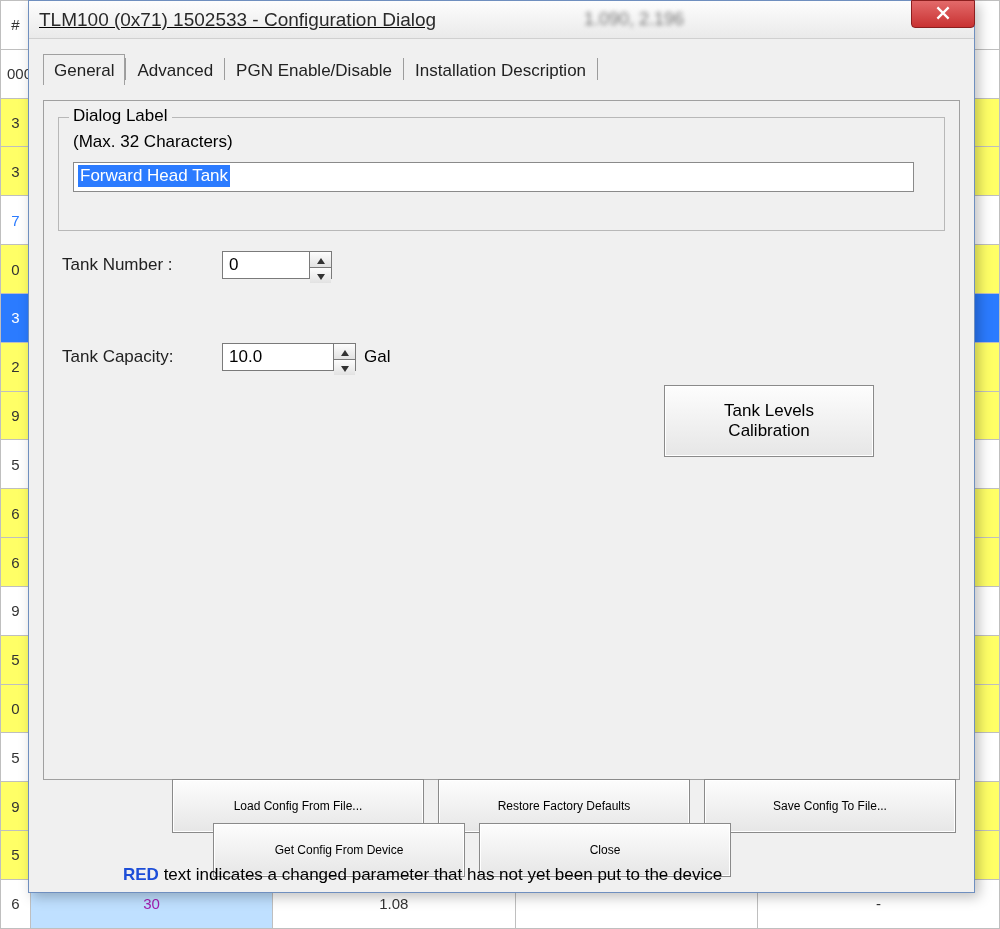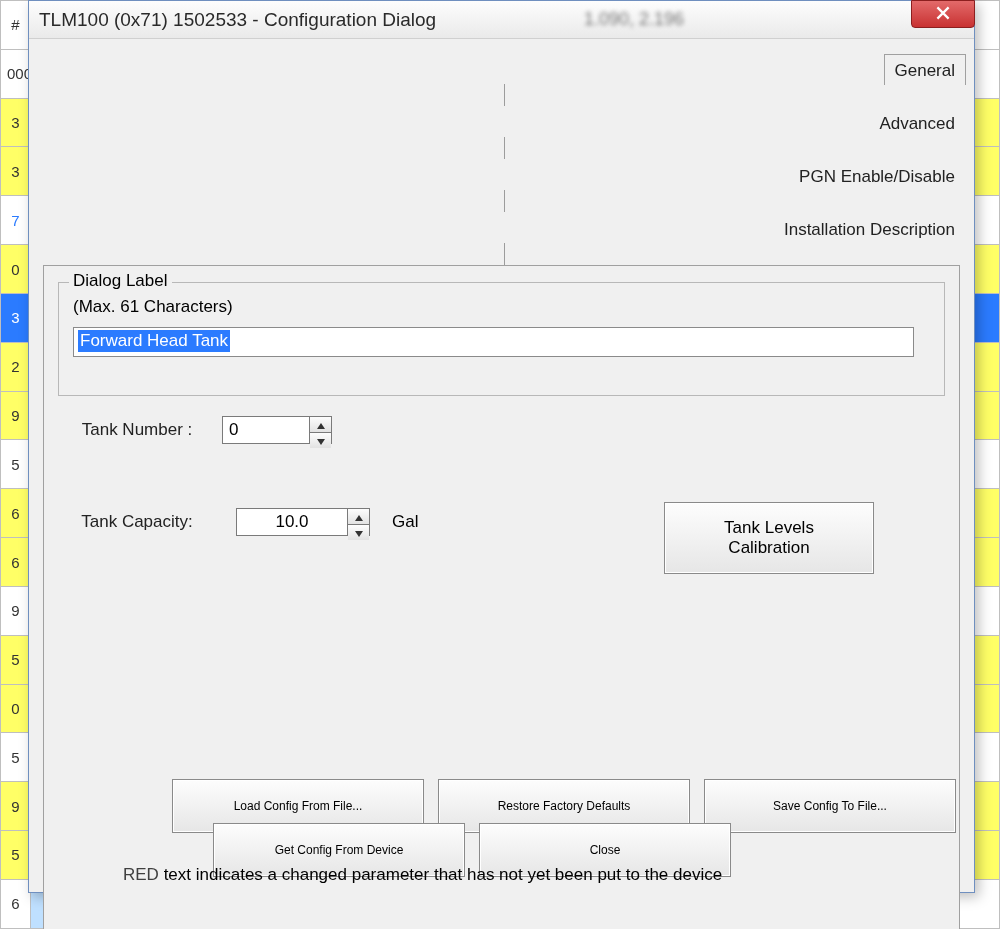--- a/index.html
+++ b/index.html
@@ -13,75 +13,75 @@
   .bg td.rowhead { width: 30px; background: #f0f0f0; }
   .bg tr.yellow td { background: #ffff66; }
   .bg tr.blue td { background: #2b7bff; color: #fff; }
   .bg tr.white td { background: #fff; }
   .bg td.colsel { background: #bfe0ff !important; color: #a21caf; text-align: center; }
 
   
   .window { position: absolute; left: 28px; top: 0; width: 947px; height: 893px;
             background: #f0f0f0; border: 1px solid #6f8fbf; box-shadow: 4px 4px 12px rgba(0,0,0,0.25);}
   .titlebar { position: relative; height: 38px; background: linear-gradient(#fdfdfd,#eaeaea);
-              border-bottom: 1px solid #d0d0d0; display: flex; align-items: center; padding: 0 10px;}
+              border-bottom: 1px solid #d0d0d0; display: flex; align-items: center; padding: 0 10px; text-decoration: underline;}
   .titlebar .title { color: #2a2a2a; font-size: 19px; }
   .titlebar .blurtxt { position: absolute; left: 555px; top: 8px; color: #777; filter: blur(2px); font-size: 18px; user-select: none; }
   .closebtn { position: absolute; right: -1px; top: -1px; width: 64px; height: 28px;
               background: linear-gradient(#e36a6a,#c83232); border: 1px solid #8c1f1f;
               border-radius: 0 0 4px 4px; display:flex; align-items:center; justify-content:center; cursor: pointer;}
   .closebtn svg { width: 14px; height: 14px; }
 
   .client { position: absolute; left: 8px; top: 44px; right: 8px; bottom: 8px; background: #f0f0f0; }
 
   
-  .tabs { display: flex; align-items: flex-end; margin: 8px 0 0 6px; flex-direction: column; }
+  .tabs { display: flex; align-items: flex-start; margin: 8px 0 16px 6px; }
   .tab { padding: 6px 10px 4px 10px; font-size: 17px; color: #222; cursor: pointer;
          border: 1px solid transparent; border-bottom: none; position: relative; top: 1px; }
   .tab.active { background: #f0f0f0; border-color: #a0a0a0; }
   .tabsep { width: 0; border-left: 1px solid #9c9c9c; height: 22px; align-self: center; }
   .tabpage { border: 1px solid #a0a0a0; margin: 0 6px; height: 680px; position: relative; background: #f0f0f0;}
 
   
   .group { position: absolute; left: 14px; top: 16px; right: 14px; height: 114px;
            border: 1px solid #b8b8b8; }
   .group .legend { position: absolute; top: -12px; left: 10px; padding: 0 4px; background: #f0f0f0; font-size: 17px;}
   .group .hint { position: absolute; top: 14px; left: 14px; font-size: 17px; }
   .group .txtwrap { position: absolute; left: 14px; right: 30px; top: 44px; height: 30px;
                     border: 1px solid #8a8a8a; background: #fff; padding: 2px 4px; }
   .group .txtsel { display: inline-block; background: #2b7bff; color: #fff; padding: 1px 2px; font-size: 17px;}
 
   
   .row { position: absolute; left: 18px; display: flex; align-items: center; }
-  .row .lbl { width: 150px; text-align: center; margin-right: 10px; font-size: 17px; color: #222;}
+  .row .lbl { width: 150px; text-align: left; margin-right: 10px; font-size: 17px; color: #222;}
   .spin, .combo { display: flex; align-items: stretch; border: 1px solid #7a7a7a; background: #fff; height: 28px;}
   .spin input, .combo span.val { border: none; outline: none; font-size: 17px; padding: 2px 6px; width: 86px; background:#fff;}
   .combo span.val { width: 124px; display: inline-flex; align-items: center; }
   .spinbtns { display: flex; flex-direction: column; width: 22px; border-left: 1px solid #7a7a7a;}
   .spinbtns button { flex: 1; border: none; background: linear-gradient(#fdfdfd,#e2e2e2); cursor: pointer; padding:0;
                      display:flex; align-items:center; justify-content:center;}
   .spinbtns button + button { border-top: 1px solid #7a7a7a;}
   .combo .ddbtn { width: 24px; border-left: 1px solid #7a7a7a; background: linear-gradient(#fdfdfd,#e2e2e2);
                   display:flex; align-items:center; justify-content:center; cursor:pointer;}
   .unit { margin-left: 8px; font-size: 17px; }
 
   .bigbtn { position: absolute; border: 1px solid #8a8a8a; background: linear-gradient(#fdfdfd,#e6e6e6);
             font-size: 17px; display:flex; align-items:center; justify-content:center; text-align:center;
-            cursor:pointer; box-shadow: inset 0 0 0 1px #fff;}
+            cursor:pointer; box-shadow: inset 0 0 0 1px #fff; margin-top: 48px;}
   .calib { left: 620px; top: 236px; width: 210px; height: 72px; line-height: 1.2; padding: 4px; white-space: pre-line;}
 
   
   .btnrow { position:absolute; left: 0; right: 0; display:flex; gap: 14px; padding: 0 10px; }
   .btnrow.r1 { top: 734px; }
   .btnrow.r2 { top: 778px; }
   .btnrow .spacer { width: 152px; }
   .pushbtn { flex: 0 0 252px; height: 54px; border: 1px solid #8a8a8a; background: linear-gradient(#fdfdfd,#e6e6e6);
              font-size: 12px; cursor:pointer; box-shadow: inset 0 0 0 1px #fff; }
   .footer { position: absolute; left: 86px; right: 10px; top: 820px; font-size: 17px; }
-  .footer .red { color: #404040; font-weight: 400; }
+  .footer .red { color: #1d4ed8; font-weight: 700; }
 
   svg.tri { width:8px; height:6px; }
 </style>
 </head>
 <body>
 
 <div class="bg">
   <table>
     <tbody>
         <tr class="white">
@@ -242,21 +242,21 @@
       <div class="tabsep"></div>
       <div class="tab">PGN Enable/Disable</div>
       <div class="tabsep"></div>
       <div class="tab">Installation Description</div>
       <div class="tabsep"></div>
     </div>
 
     <div class="tabpage">
       <div class="group">
         <span class="legend">Dialog Label</span>
-        <span class="hint">(Max. 61 Characters)</span>
+        <span class="hint">(Max. 32 Characters)</span>
         <div class="txtwrap">
           <span class="txtsel">Forward Head Tank</span>
         </div>
       </div>
 
       <div class="row" style="top:150px;">
         <span class="lbl">Tank Number :</span>
         <div class="spin">
           <input value="0" style="">
           <div class="spinbtns">
@@ -268,24 +268,24 @@
             <button>
                 <span><svg class="tri" viewBox="0 0 8 6">
                     <path d="M0 0 L4 6 L8 0 Z" fill="#333"></path>
                   </svg></span>
               </button>
           </div>
         </div>
       </div>
 
 
-      <div class="row" style="top:242px;gap:14px;">
+      <div class="row" style="top:242px;">
         <span class="lbl">Tank Capacity:</span>
         <div class="spin">
-          <input style="width: 110px; text-align: center;" value="10.0">
+          <input style="width: 110px;" value="10.0">
           <div class="spinbtns">
             <button>
                 <span><svg class="tri" viewBox="0 0 8 6">
                     <path d="M0 6 L4 0 L8 6 Z" fill="#333"></path>
                   </svg></span>
               </button>
             <button>
                 <span><svg class="tri" viewBox="0 0 8 6">
                     <path d="M0 0 L4 6 L8 0 Z" fill="#333"></path>
                   </svg></span>

